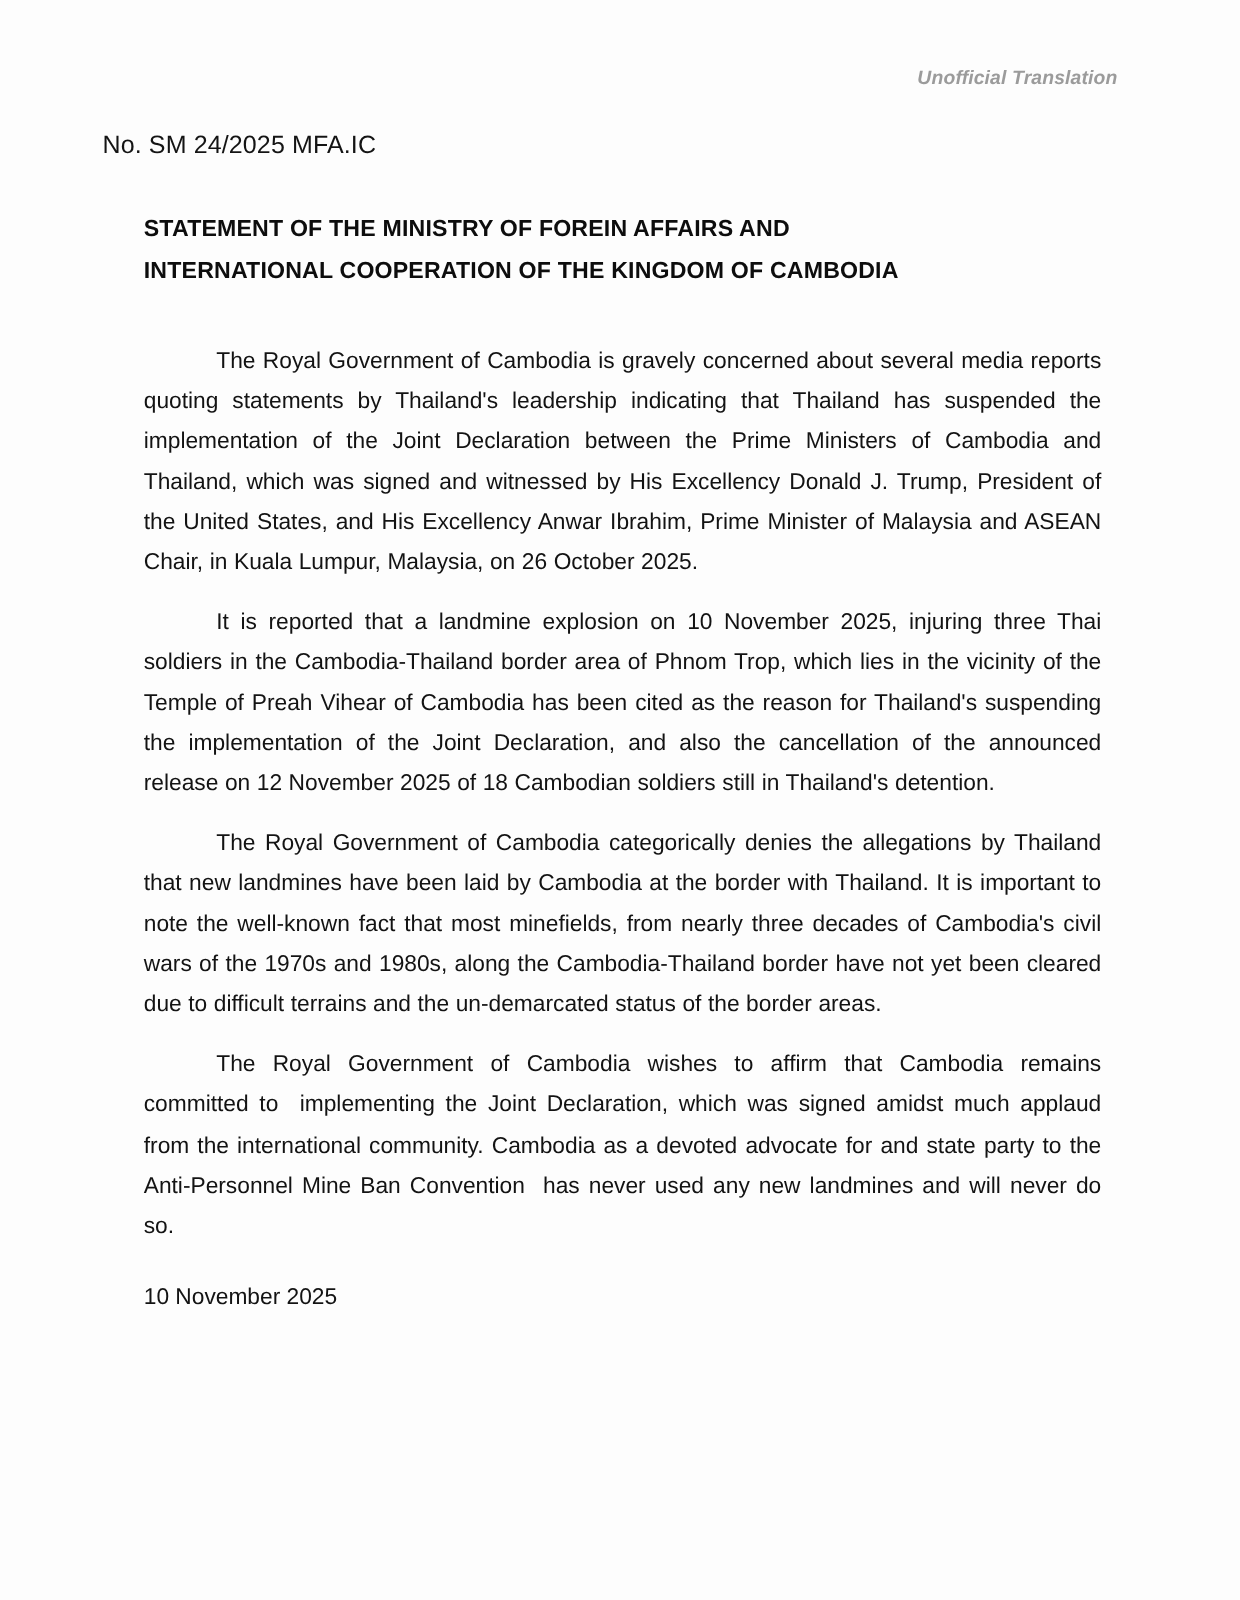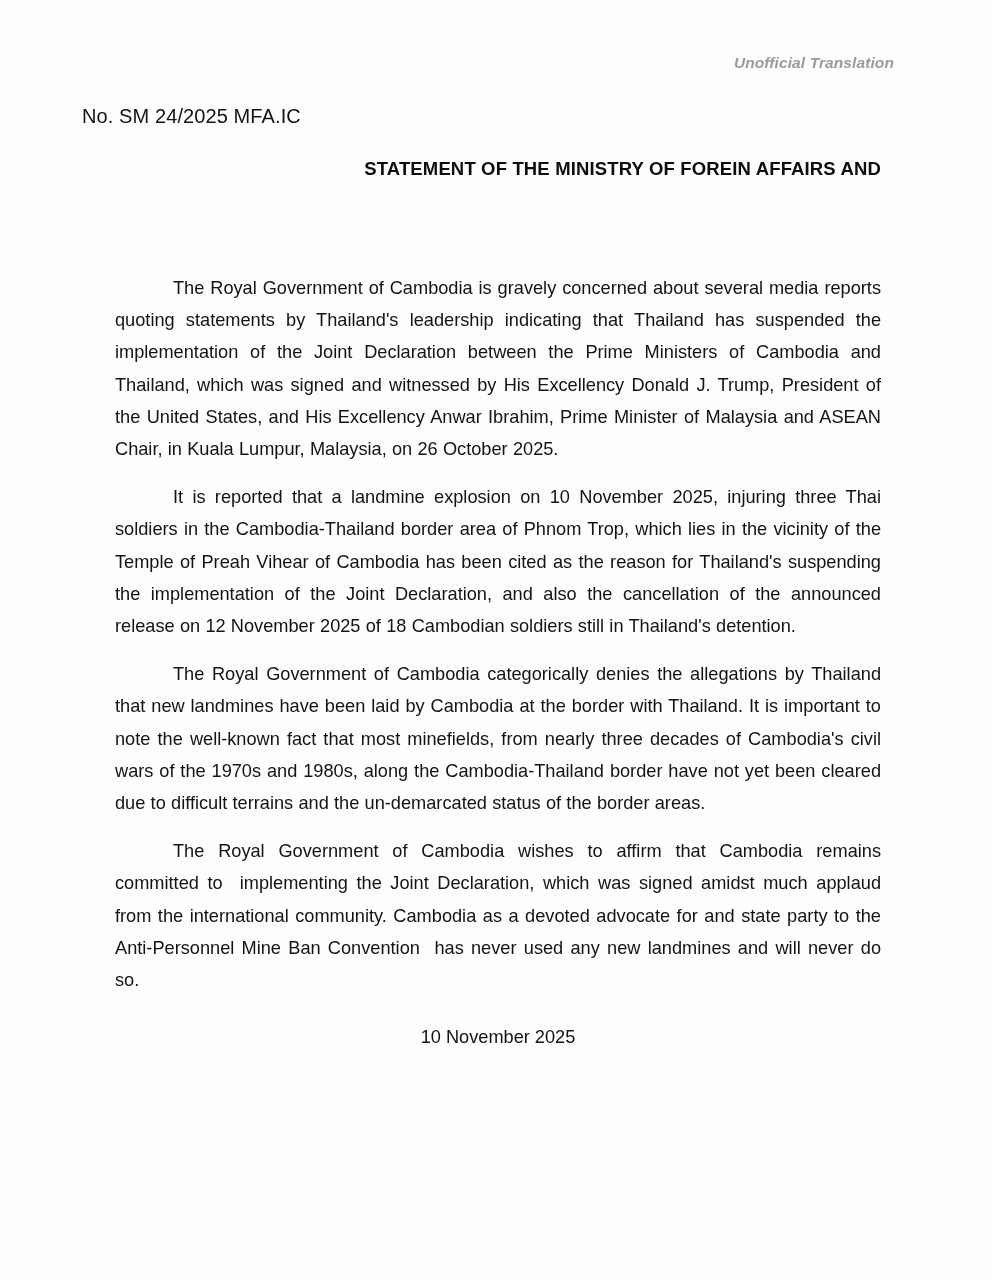--- a/index.html
+++ b/index.html
@@ -46,24 +46,24 @@
     font-size: 20px;
     font-weight: 400;
     letter-spacing: 0.1px;
     color: #141414;
     white-space: nowrap;
   }
 
   
   .title-block {
     position: absolute;
-    top: 152px;
+    top: 166px;
     left: 115px;
     width: 766px;
-    text-align: right;
+    text-align: left;
   }
   .title-line {
     font-size: 18.5px;
     font-weight: bold;
     letter-spacing: 0.15px;
     line-height: 33px;
     color: #0d0d0d;
   }
 
   
@@ -87,37 +87,38 @@
     white-space: pre-wrap;
   }
   .para:last-of-type { margin-bottom: 0; }
 
   
   .date-line {
     position: absolute;
     top: 1021px;
     left: 115px;
     width: 766px;
-    text-align: center;
+    text-align: left;
     font-size: 18.2px;
     line-height: 32px;
     color: #131313;
   }
 </style>
 </head>
 <body>
 
 <div class="page">
 
   <div class="translation-mark">Unofficial Translation</div>
 
   <div class="ref-no">No. SM 24/2025 MFA.IC</div>
 
   <div class="title-block">
     <div class="title-line">STATEMENT OF THE MINISTRY OF FOREIN AFFAIRS AND</div>
+    <div class="title-line">INTERNATIONAL COOPERATION OF THE KINGDOM OF CAMBODIA</div>
   </div>
 
   <div class="body-block">
     <p class="para">The Royal Government of Cambodia is gravely concerned about several media reports quoting statements by Thailandʹs leadership indicating that Thailand has suspended the implementation of the Joint Declaration between the Prime Ministers of Cambodia and Thailand, which was signed and witnessed by His Excellency Donald J. Trump, President of the United States, and His Excellency Anwar Ibrahim, Prime Minister of Malaysia and ASEAN Chair, in Kuala Lumpur, Malaysia, on 26 October 2025.</p>
     <p class="para">It is reported that a landmine explosion on 10 November 2025, injuring three Thai soldiers in the Cambodia-Thailand border area of Phnom Trop, which lies in the vicinity of the Temple of Preah Vihear of Cambodia has been cited as the reason for Thailandʹs suspending the implementation of the Joint Declaration, and also the cancellation of the announced release on 12 November 2025 of 18 Cambodian soldiers still in Thailandʹs detention.</p>
     <p class="para">The Royal Government of Cambodia categorically denies the allegations by Thailand that new landmines have been laid by Cambodia at the border with Thailand. It is important to note the well-known fact that most minefields, from nearly three decades of Cambodiaʹs civil wars of the 1970s and 1980s, along the Cambodia-Thailand border have not yet been cleared due to difficult terrains and the un-demarcated status of the border areas.</p>
     <p class="para">The Royal Government of Cambodia wishes to affirm that Cambodia remains committed to  implementing the Joint Declaration, which was signed amidst much applaud from the international community. Cambodia as a devoted advocate for and state party to the Anti-Personnel Mine Ban Convention  has never used any new landmines and will never do so.</p>
   </div>
 
   <div class="date-line">10 November 2025</div>

